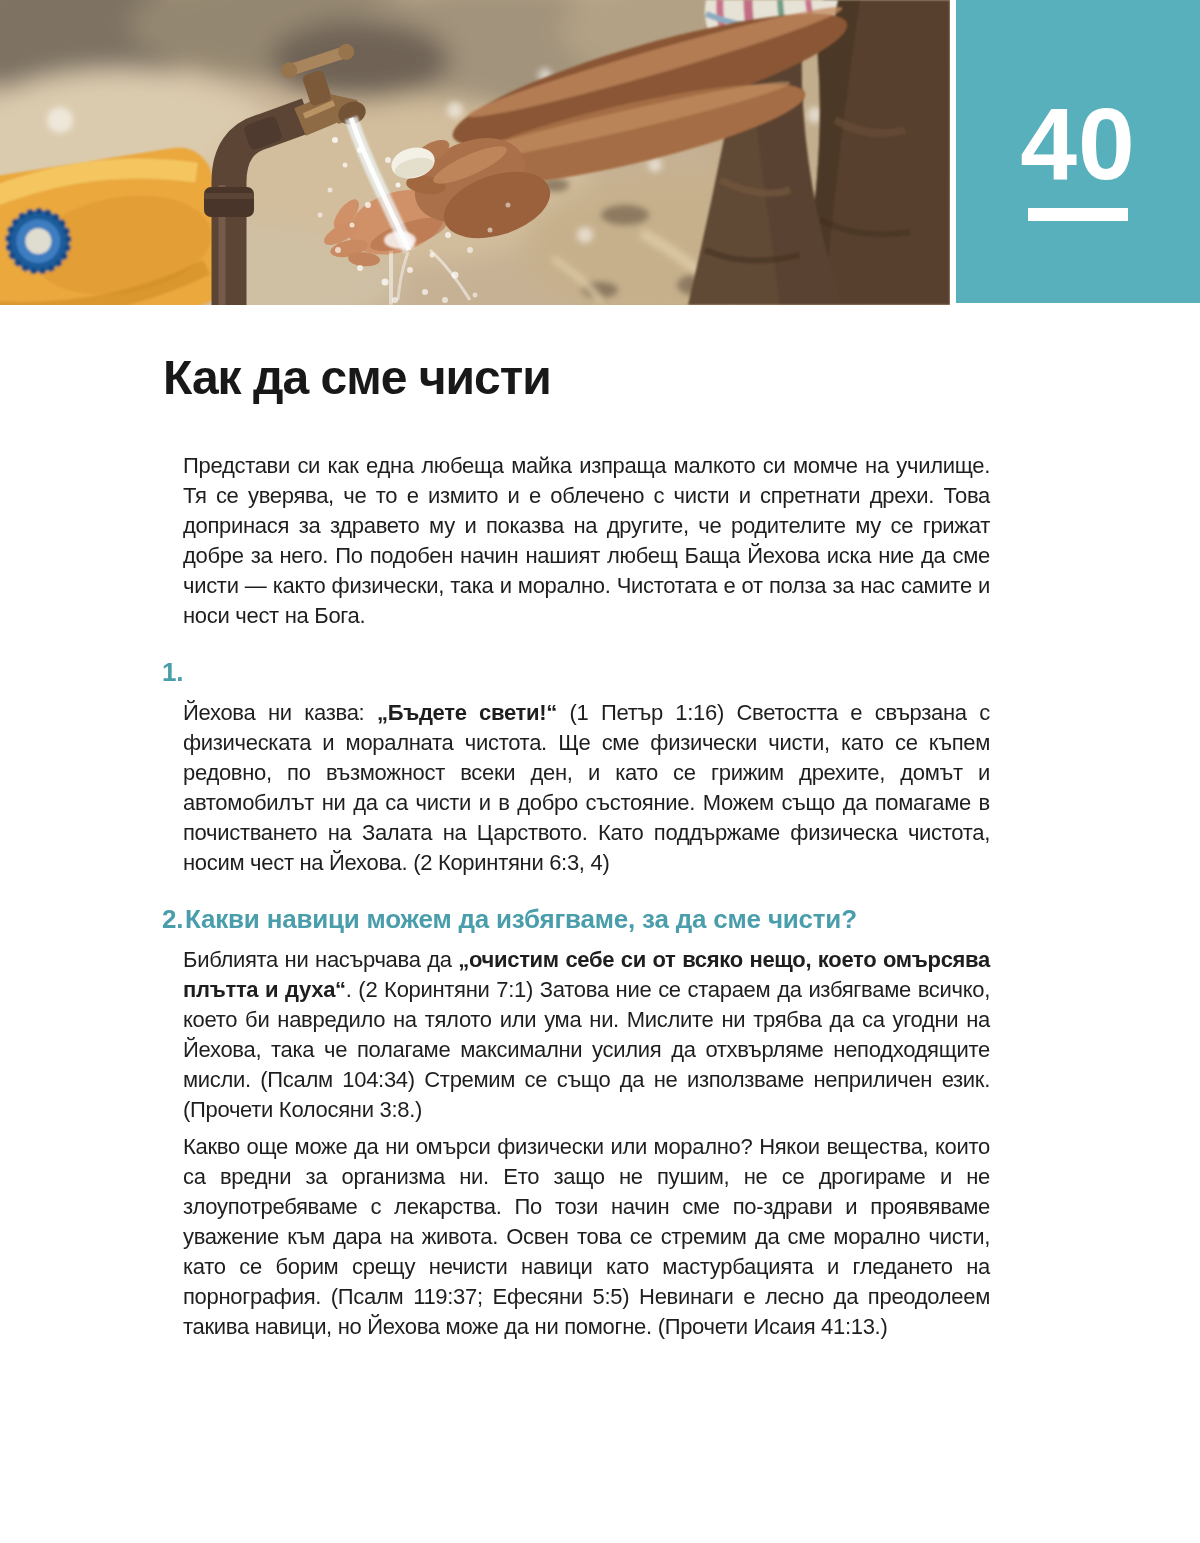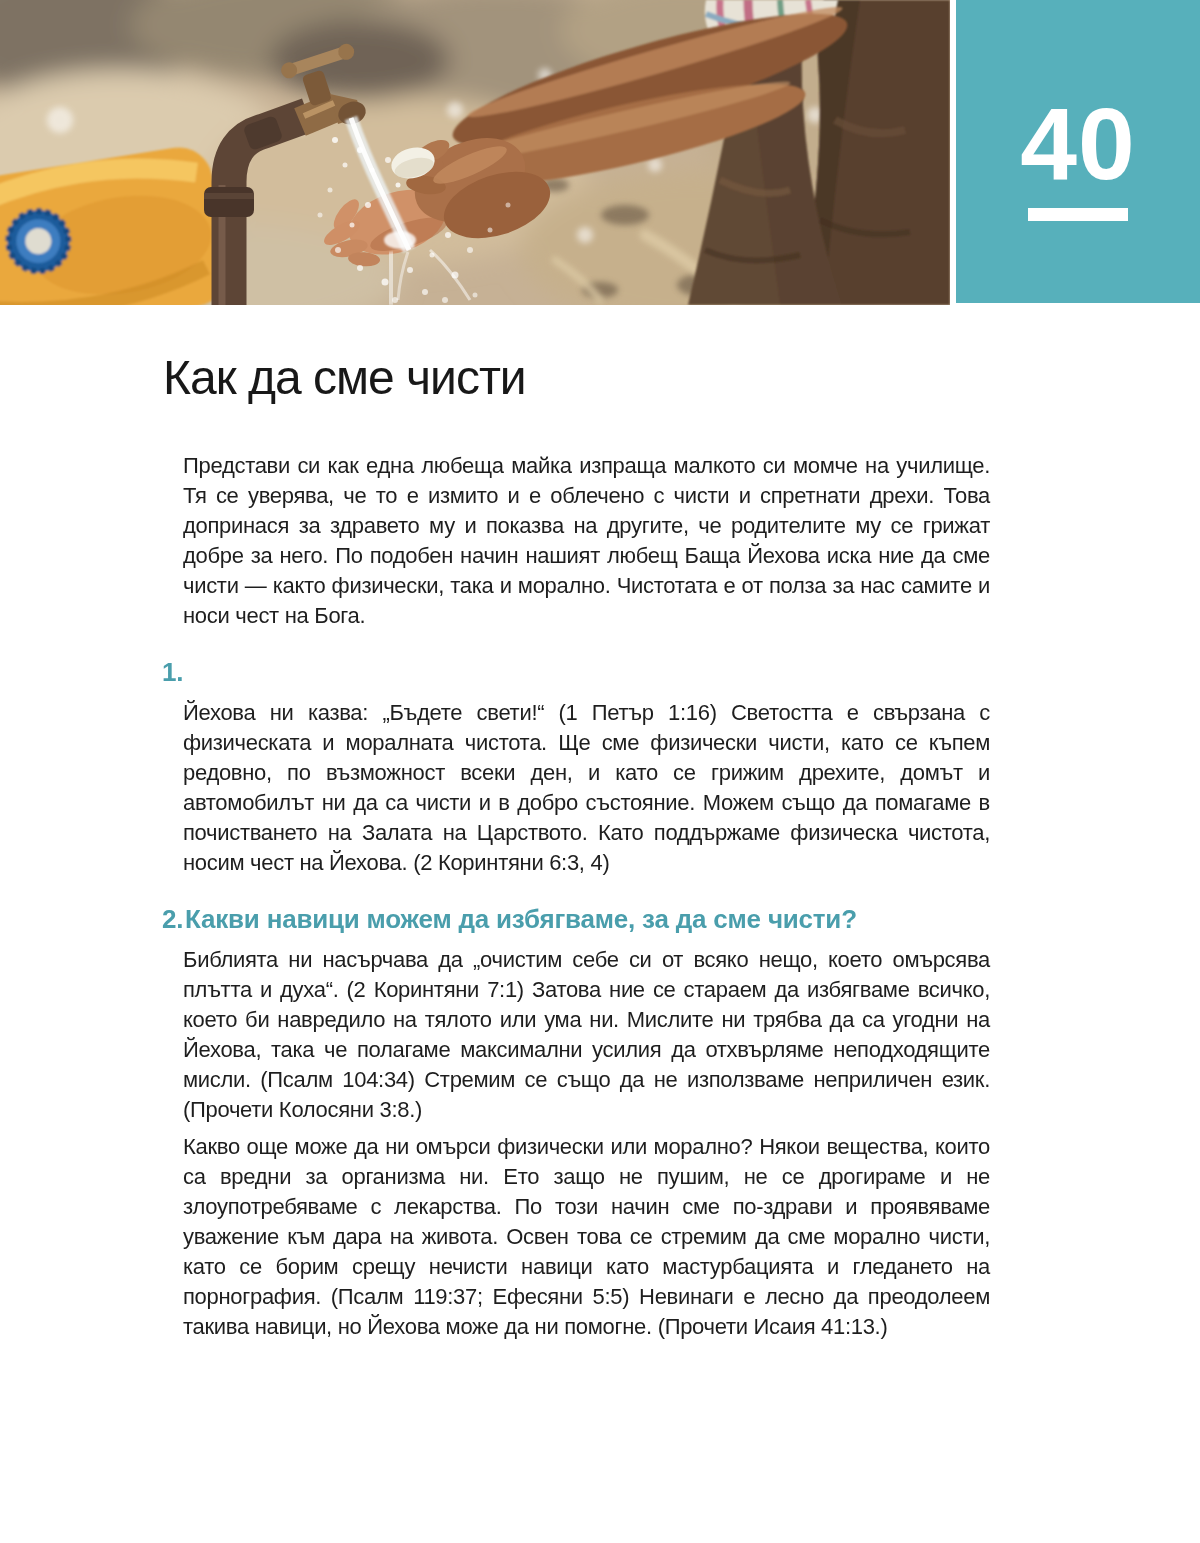--- a/index.html
+++ b/index.html
@@ -15,34 +15,34 @@
     background:var(--accent, #57b0bb);
     display:flex; flex-direction:column; align-items:center; justify-content:center;
     padding-top:10px; box-sizing:border-box;
   }
   .lesson-number { color:#fff; font-size:102px; font-weight:bold; line-height:1; letter-spacing:1px; }
   .lesson-underline { width:100px; height:13px; background:#fff; margin-top:13px; }
 
   
   .content { position:absolute; left:162px; top:347px; width:828px; color:var(--text, #1e1e1e); }
   .page-title {
-    margin:0 0 42px 1px; font-size:48px; line-height:62px; font-weight:normal;
+    margin:0 0 42px 1px; font-size:48px; line-height:62px; font-weight:bold;
     color:#181818; letter-spacing:-1px;
   }
   .q-heading {
     display:flex; color:var(--heading, #4a9eac); font-weight:bold;
     font-size:26px; line-height:34px; margin:24px 0 9px 0; letter-spacing:-0.2px;
   }
   .q-num { flex:none; width:23px; }
   .body-para {
     margin:0 0 0 21px; font-size:22px; line-height:30px; color:var(--text, #1e1e1e);
     text-align:justify; letter-spacing:-0.3px;
   }
   .body-para + .body-para { margin-top:7px; }
-  .body-para strong { font-weight:normal; }
+  .body-para strong { font-weight:bold; }
 </style>
 </head>
 <body>
 
 <div class="page">
 
   <header class="hero">
     <div class="hero-photo" role="img" aria-label="Hands being washed with a bar of soap under an outdoor brass tap; a yellow water container with a blue cap stands on sandy ground, a man in a plaid shirt and brown trousers crouches at the right">
       <svg viewBox="0 0 950 305" preserveAspectRatio="xMidYMid slice" aria-hidden="true">
         <defs>

